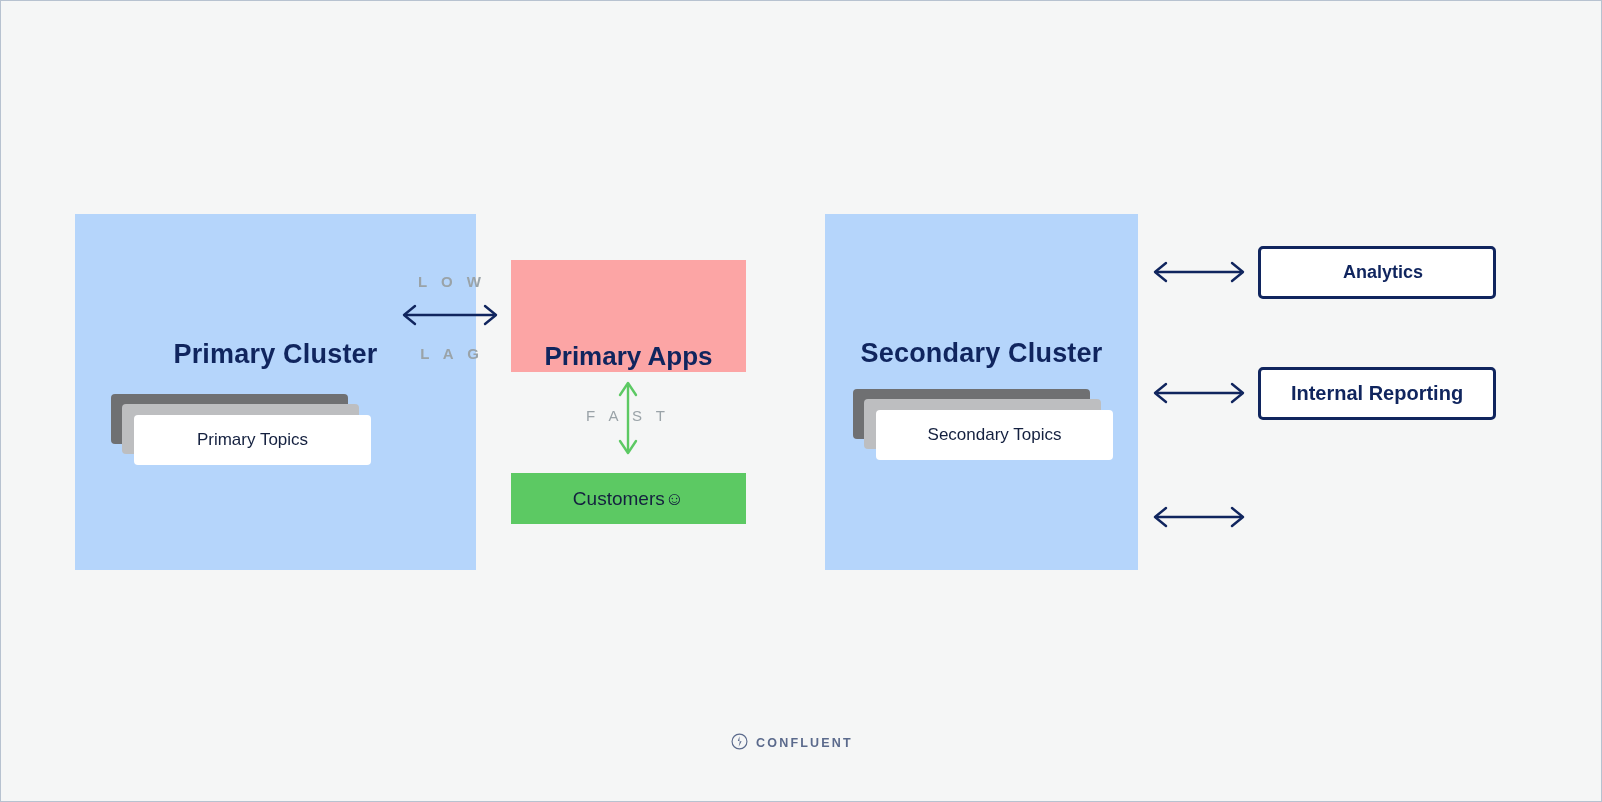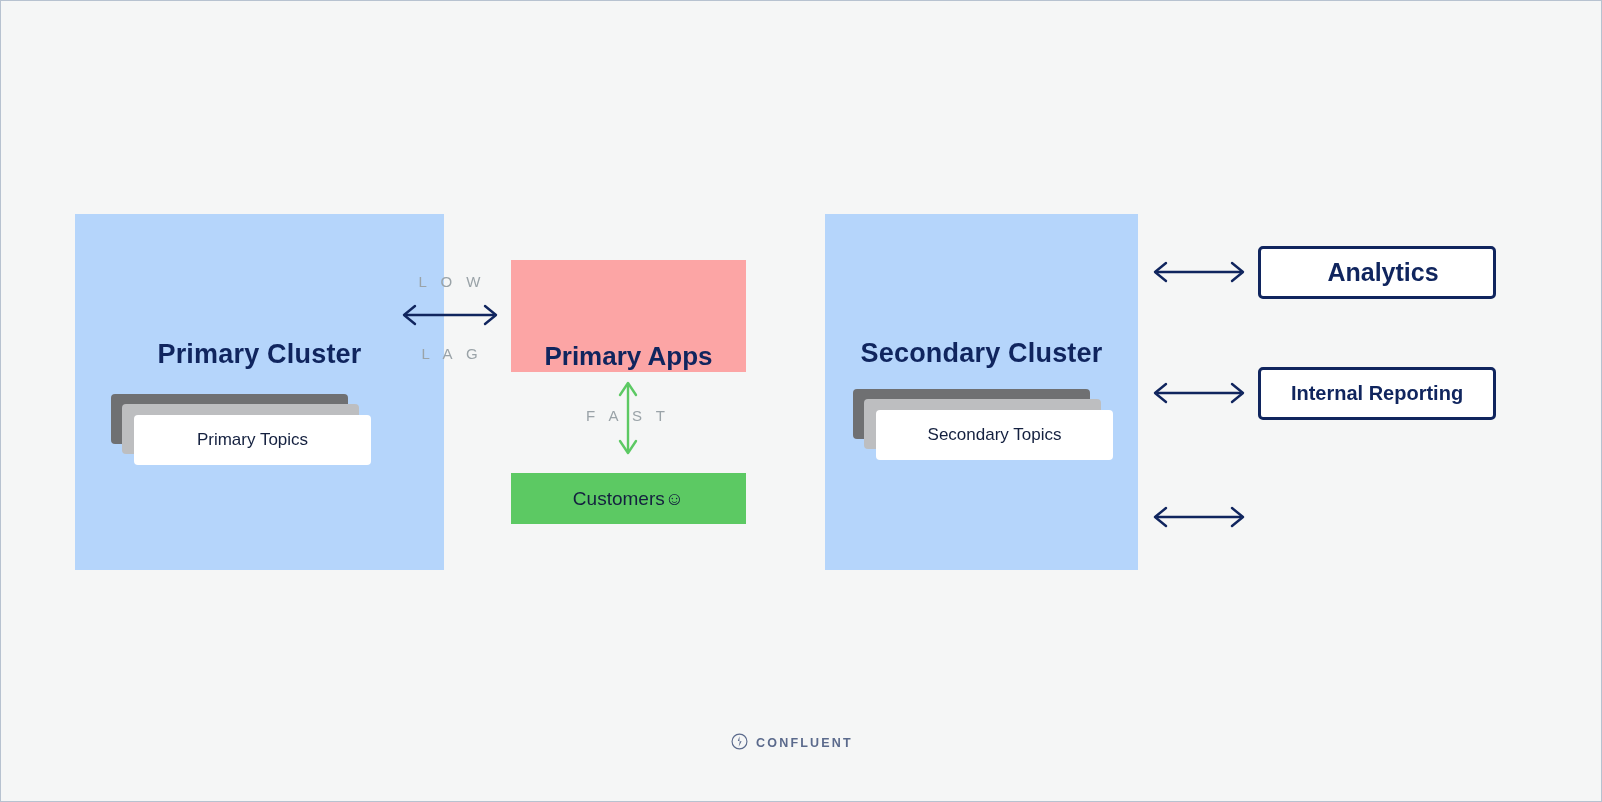--- a/index.html
+++ b/index.html
@@ -85,21 +85,21 @@
     line-height: 1;
   }
 
   
   .lag-label {
     position: absolute;
     text-align: center;
     color: #9aa3a8;
     letter-spacing: 5px;
     font-size: 15px;
-    font-weight: 400;
+    font-weight: 700;
   }
 
   .fast-label {
     position: absolute;
     text-align: center;
     color: #9aa3a8;
     letter-spacing: 5px;
     font-size: 15px;
     font-weight: 500;
     z-index: 3;
@@ -142,21 +142,21 @@
     font-size: 12.5px;
     letter-spacing: 2.2px;
     font-weight: 600;
   }
 </style>
 </head>
 <body>
 
 <div id="canvas">
 
-  <div class="cluster" style="left:74px; top:213px; width:369px; height:356px;">
+  <div class="cluster" style="left:74px; top:213px; width:369px; height:356px;padding-left:32px;">
     <div class="cluster-title" style="top:125px; font-size:27px;">Primary Cluster</div>
   </div>
 
   <div class="card-stack" style="left:110px; top:393px; width:262px; height:72px;">
     <div class="card card-back" style="left:0px; top:0px; width:237px; height:50px;"></div>
     <div class="card card-mid" style="left:11px; top:10px; width:237px; height:50px;"></div>
     <div class="card card-front" style="left:23px; top:21px; width:237px; height:50px; font-size:17px;">
       <span>Primary Topics</span>
     </div>
   </div>
@@ -211,21 +211,21 @@
     <polyline points="16,3 5,12 16,21" fill="none" stroke="#10255e" stroke-width="2.4" stroke-linecap="round" stroke-linejoin="round"></polyline>
     <polyline points="82,3 93,12 82,21" fill="none" stroke="#10255e" stroke-width="2.4" stroke-linecap="round" stroke-linejoin="round"></polyline>
   </svg>
 
   <svg class="arrow-svg" style="left:1149px; top:504px;" width="98" height="24" viewBox="0 0 98 24">
     <line x1="7" y1="12" x2="91" y2="12" stroke="#10255e" stroke-width="2.4"></line>
     <polyline points="16,3 5,12 16,21" fill="none" stroke="#10255e" stroke-width="2.4" stroke-linecap="round" stroke-linejoin="round"></polyline>
     <polyline points="82,3 93,12 82,21" fill="none" stroke="#10255e" stroke-width="2.4" stroke-linecap="round" stroke-linejoin="round"></polyline>
   </svg>
 
-  <div class="outcome-box" style="left:1257px; top:245px; width:238px; height:53px; font-size:25px;padding-left:12px;">
+  <div class="outcome-box" style="left:1257px; top:245px; width:238px; height:53px; font-size:18px;padding-left:12px;">
     <span>Analytics</span>
   </div>
 
   <div class="outcome-box" style="left:1257px; top:366px; width:238px; height:53px; font-size:20px;">
     <span>Internal Reporting</span>
   </div>
 
 
   <div class="footer-logo" style="left:730px; top:732px;">
     <svg class="logo-mark" viewBox="0 0 24 24">

